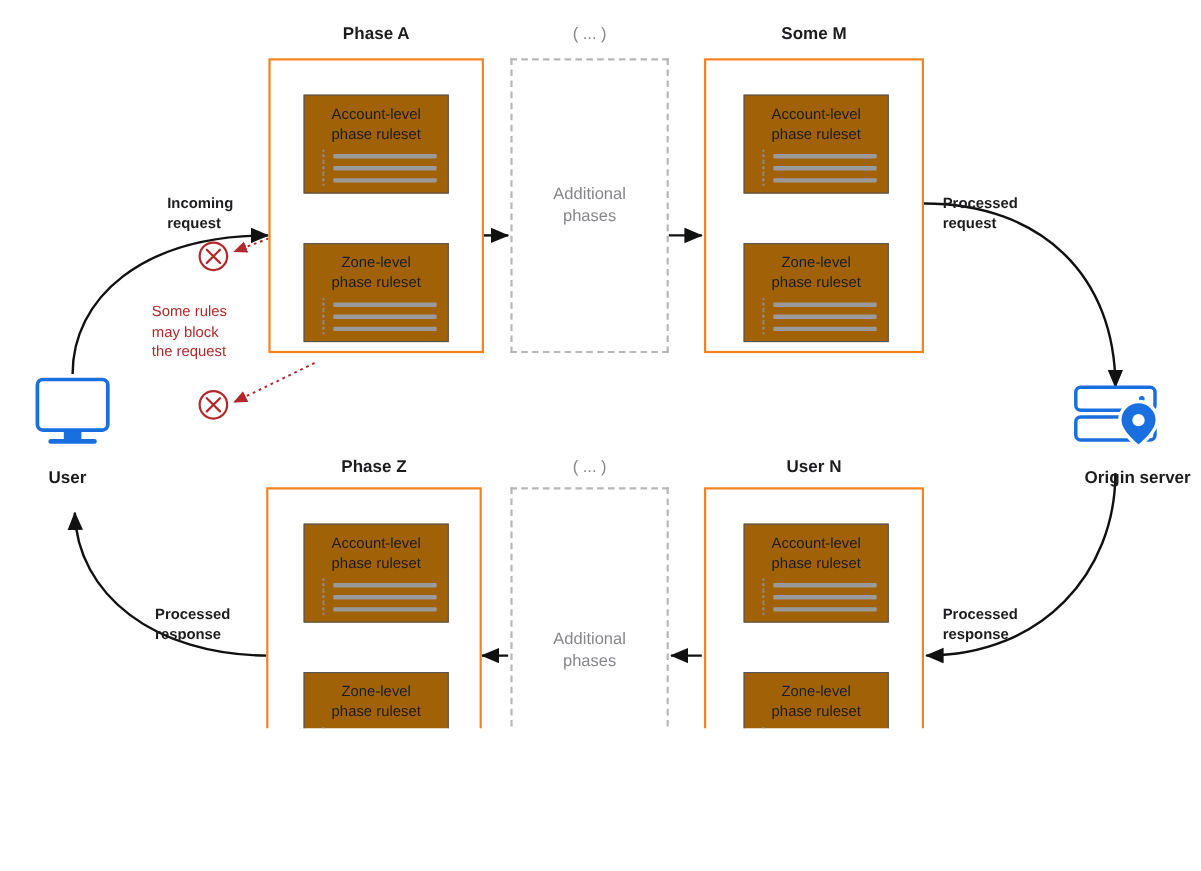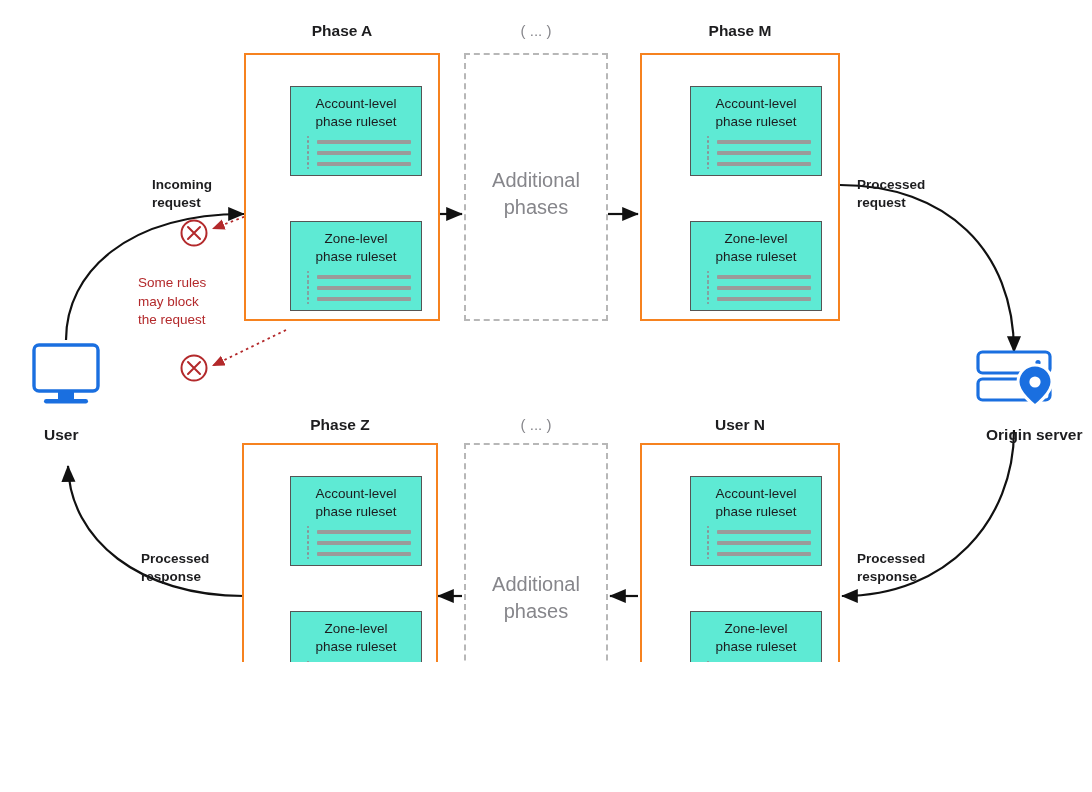--- a/index.html
+++ b/index.html
@@ -41,39 +41,38 @@
     background: #ffffff;
     box-sizing: border-box;
   }
   .phase-box.dashed {
     border: 2px dashed #b7b7b7;
   }
   .dashed-label {
     position: absolute;
     width: 100%;
     text-align: center;
-    font-size: 20px;
+    font-size: 15px;
     color: #86868b;
     line-height: 1.35;
   }
   .ellipsis-label {
     position: absolute;
     font-size: 15px;
     color: #86868b;
     text-align: center;
     white-space: nowrap;
   }
 
   
   .ruleset {
     position: absolute;
     border: 1.5px solid #555555;
-    background: #5eead4;
+    background: #a16207;
     box-sizing: border-box;
-    margin-left: 14px;
   }
   .ruleset .rs-title {
     font-size: 13.5px;
     line-height: 1.3;
     text-align: center;
     color: #1d1d1f;
     padding: 8px 4px 6px 4px;
   }
   .rs-rows {
     padding: 0 10px 8px 14px;
@@ -278,21 +277,21 @@
   </div>
 
   <div class="ellipsis-label" style="left:464px; top:22px; width:144px;">( ... )</div>
   <div class="phase-box dashed" style="left:464px; top:53px; width:144px; height:268px;">
     <div class="dashed-label" style="top:112px;">
       <span>Additional</span><br>
       <span>phases</span>
     </div>
   </div>
 
-  <div class="phase-title" style="left:640px; top:22px; width:200px;">Phase M</div>
+  <div class="phase-title" style="left:640px; top:22px; width:200px;">Some M</div>
   <div class="phase-box" style="left:640px; top:53px; width:200px; height:268px;">
     <div class="ruleset" style="left:34px; top:31px; width:132px; height:90px;">
       <div class="rs-title">
         <span>Account-level</span><br>
         <span>phase ruleset</span>
       </div>
       <div class="rs-rows">
         <div class="rs-row">
             <span class="rs-dots">
               <i class="rs-dot"></i>

